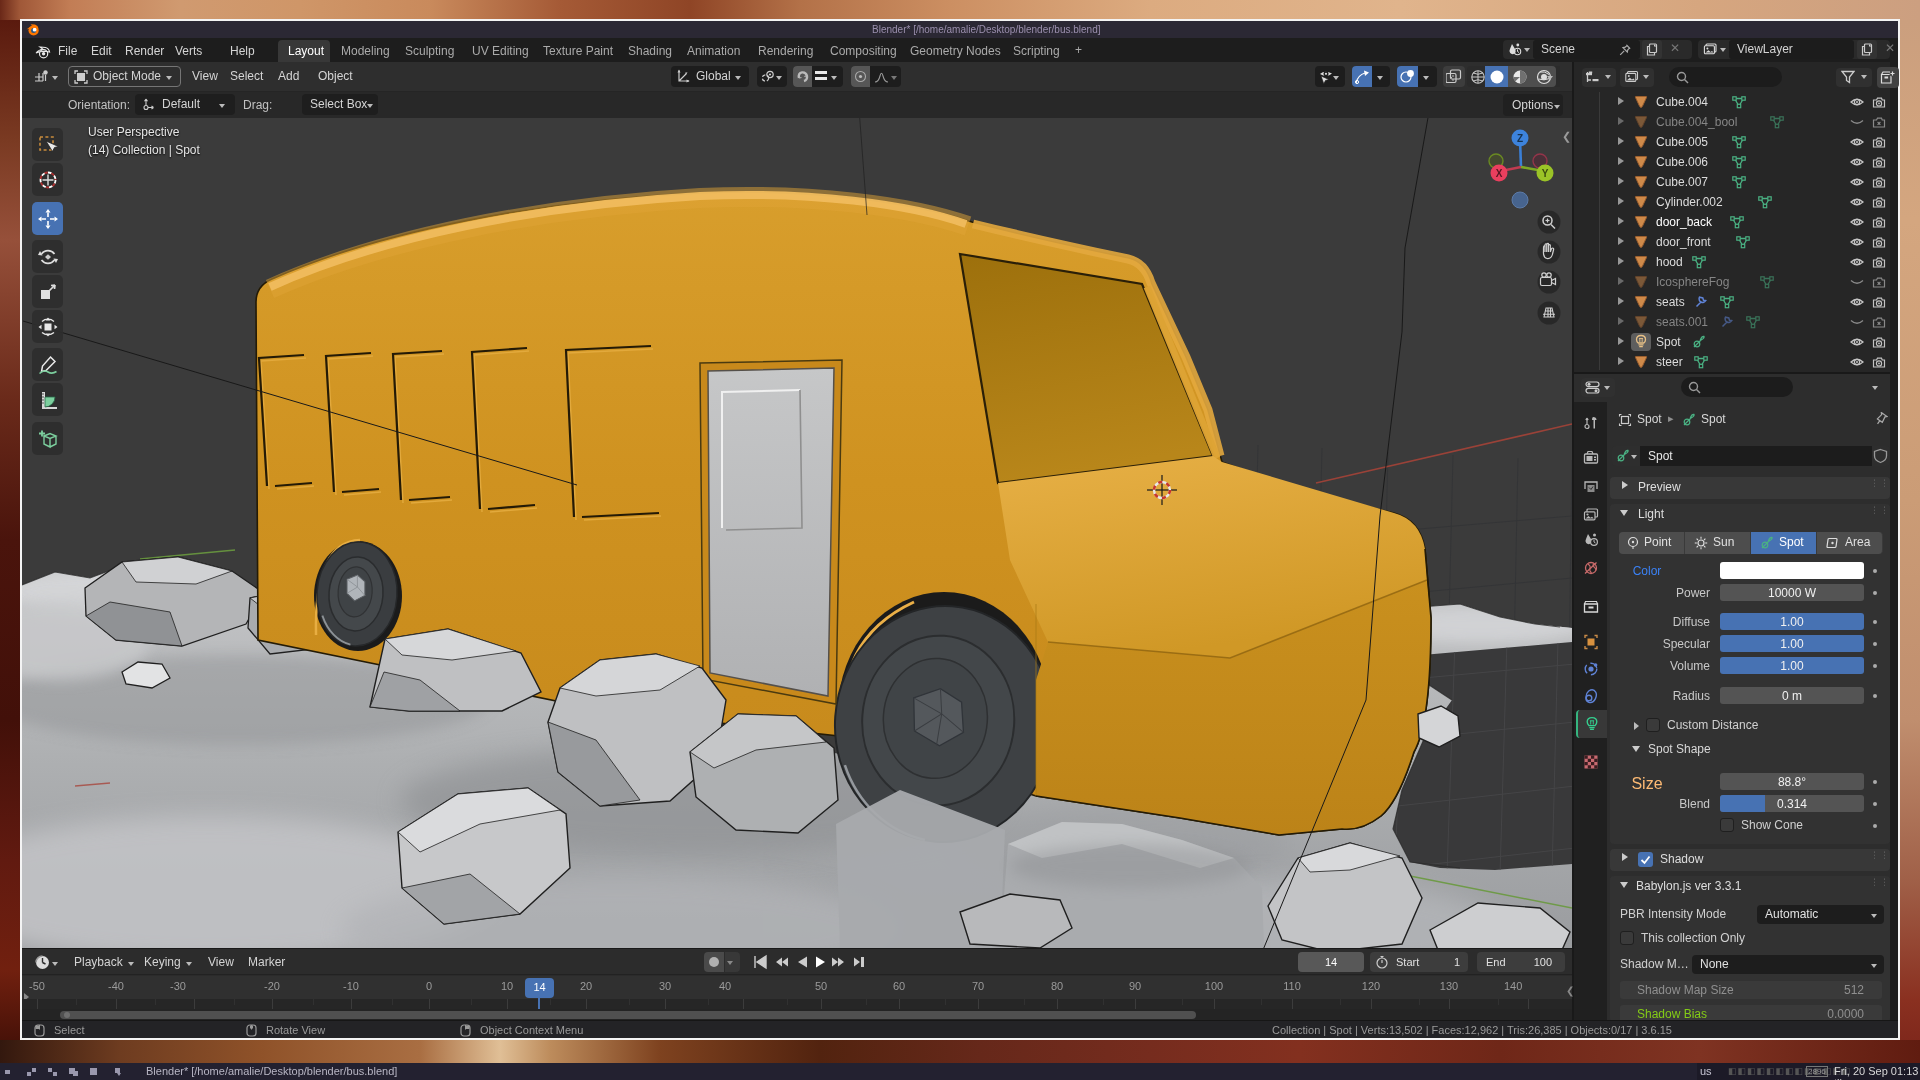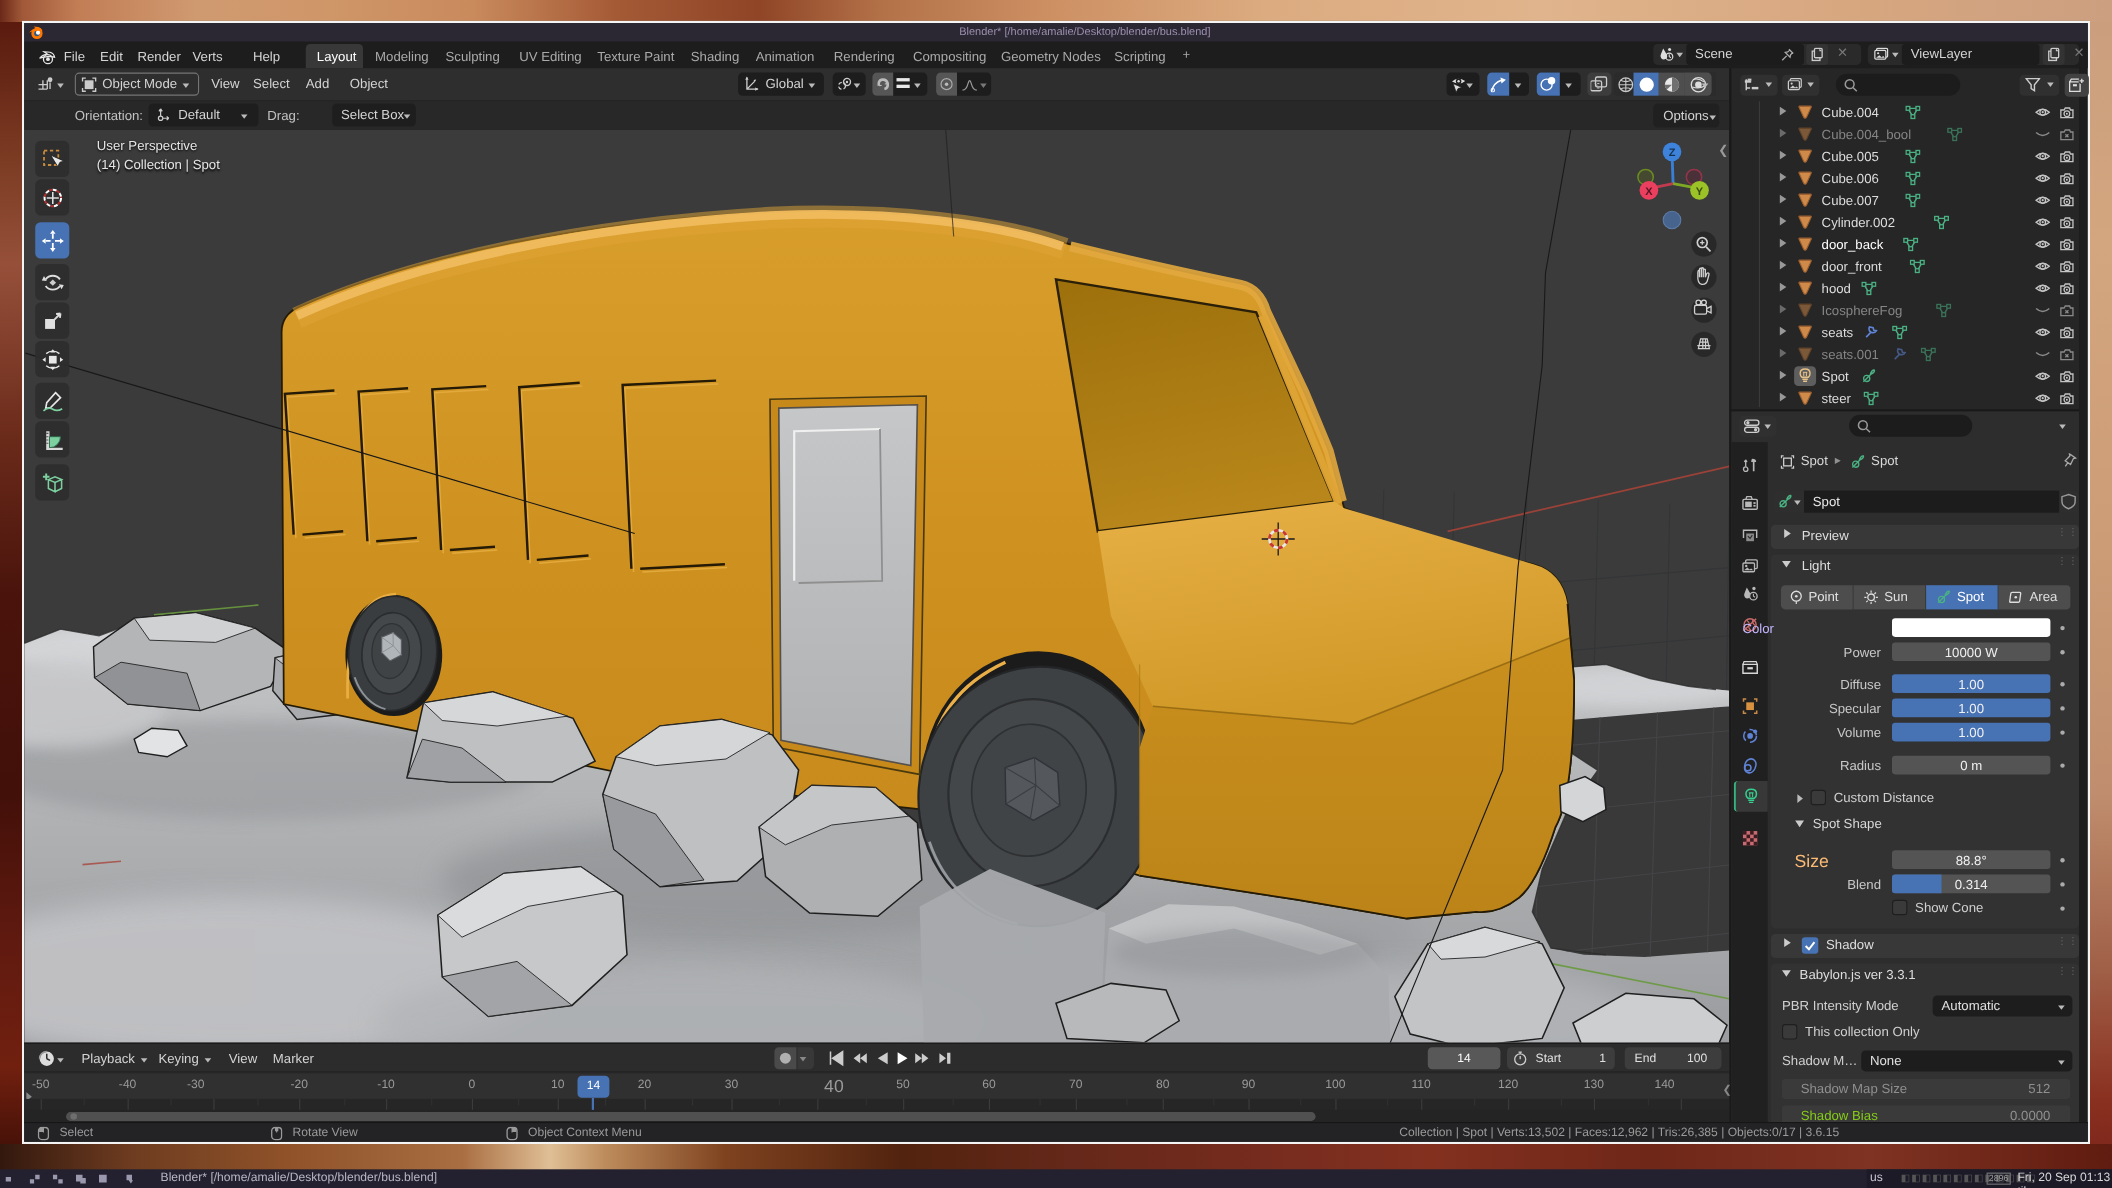--- a/index.html
+++ b/index.html
@@ -1018,21 +1018,21 @@
   <span class="abs" style="left:139px;top:161px;font-size:12px;color:#e0e0e0">Sun</span>
   <svg class="abs" style="left:186px;top:162px" width="14" height="14" viewBox="0 0 14 14">
           <use href="#ldat" style="stroke:#fff"></use>
         </svg>
   <span class="abs" style="left:205px;top:161px;font-size:12px;color:#fff">Spot</span>
   <svg class="abs" style="left:252px;top:162px" width="14" height="14" viewBox="0 0 14 14">
           <rect x="2.5" y="2.5" width="9" height="9" rx="1" fill="none" stroke="#ddd" stroke-width="1.2" transform="skewX(-8)"></rect>
           <circle cx="6.5" cy="7" r="1.2" fill="#ddd"></circle>
         </svg>
   <span class="abs" style="left:271px;top:161px;font-size:12px;color:#e0e0e0">Area</span>
-  <span class="abs" style="left:10px;top:190px;width:126px;text-align:left;font-size:12px;color:#c4b5fd">Color</span>
+  <span class="abs" style="left:10px;top:190px;width:126px;text-align:center;font-size:12px;color:#3b82f6">Color</span>
   <div class="abs" style="left:146px;top:188px;width:144px;height:17px;background:#fff;border-radius:3px"></div>
   <div class="abs" style="left:299px;top:195px;width:4px;height:4px;border-radius:2px;background:#ababab"></div>
   <span class="abs" style="left:10px;top:212px;width:126px;text-align:right;font-size:12px;color:#c8c8c8">Power</span>
   <div class="abs" style="left:146px;top:210px;width:144px;height:17px;background:#545454;border-radius:3px"></div>
   <span class="abs" style="left:146px;top:212px;width:144px;text-align:center;font-size:12px;color:#f0f0f0">10000 W</span>
   <div class="abs" style="left:299px;top:217px;width:4px;height:4px;border-radius:2px;background:#ababab"></div>
   <span class="abs" style="left:10px;top:241px;width:126px;text-align:right;font-size:12px;color:#c8c8c8">Diffuse</span>
   <div class="abs" style="left:146px;top:239px;width:144px;height:17px;background:#4772b3;border-radius:3px"></div>
   <span class="abs" style="left:146px;top:241px;width:144px;text-align:center;font-size:12px;color:#f0f0f0">1.00</span>
   <div class="abs" style="left:299px;top:246px;width:4px;height:4px;border-radius:2px;background:#ababab"></div>
@@ -1145,21 +1145,21 @@
   <div class="abs" style="left:0;top:27px;width:1550px;height:23px;background:#303030"></div>
   <span class="abs" style="left:-9px;top:31px;width:48px;text-align:center;font-size:11px;color:#9a9a9a">-50</span>
   <span class="abs" style="left:70px;top:31px;width:48px;text-align:center;font-size:11px;color:#9a9a9a">-40</span>
   <span class="abs" style="left:148px;top:31px;width:48px;text-align:left;font-size:11px;color:#9a9a9a">-30</span>
   <span class="abs" style="left:226px;top:31px;width:48px;text-align:center;font-size:11px;color:#9a9a9a">-20</span>
   <span class="abs" style="left:305px;top:31px;width:48px;text-align:center;font-size:11px;color:#9a9a9a">-10</span>
   <span class="abs" style="left:383px;top:31px;width:48px;text-align:center;font-size:11px;color:#9a9a9a">0</span>
   <span class="abs" style="left:461px;top:31px;width:48px;text-align:center;font-size:11px;color:#9a9a9a">10</span>
   <span class="abs" style="left:540px;top:31px;width:48px;text-align:center;font-size:11px;color:#9a9a9a">20</span>
   <span class="abs" style="left:619px;top:31px;width:48px;text-align:center;font-size:11px;color:#9a9a9a">30</span>
-  <span class="abs" style="left:697px;top:31px;width:48px;text-align:right;font-size:16px;color:#9a9a9a">40</span>
+  <span class="abs" style="left:697px;top:31px;width:48px;text-align:left;font-size:11px;color:#9a9a9a">40</span>
   <span class="abs" style="left:775px;top:31px;width:48px;text-align:center;font-size:11px;color:#9a9a9a">50</span>
   <span class="abs" style="left:853px;top:31px;width:48px;text-align:center;font-size:11px;color:#9a9a9a">60</span>
   <span class="abs" style="left:932px;top:31px;width:48px;text-align:center;font-size:11px;color:#9a9a9a">70</span>
   <span class="abs" style="left:1011px;top:31px;width:48px;text-align:center;font-size:11px;color:#9a9a9a">80</span>
   <span class="abs" style="left:1089px;top:31px;width:48px;text-align:center;font-size:11px;color:#9a9a9a">90</span>
   <span class="abs" style="left:1168px;top:31px;width:48px;text-align:center;font-size:11px;color:#9a9a9a">100</span>
   <span class="abs" style="left:1246px;top:31px;width:48px;text-align:center;font-size:11px;color:#9a9a9a">110</span>
   <span class="abs" style="left:1325px;top:31px;width:48px;text-align:center;font-size:11px;color:#9a9a9a">120</span>
   <span class="abs" style="left:1403px;top:31px;width:48px;text-align:center;font-size:11px;color:#9a9a9a">130</span>
   <span class="abs" style="left:1482px;top:31px;width:48px;text-align:left;font-size:11px;color:#9a9a9a">140</span>

